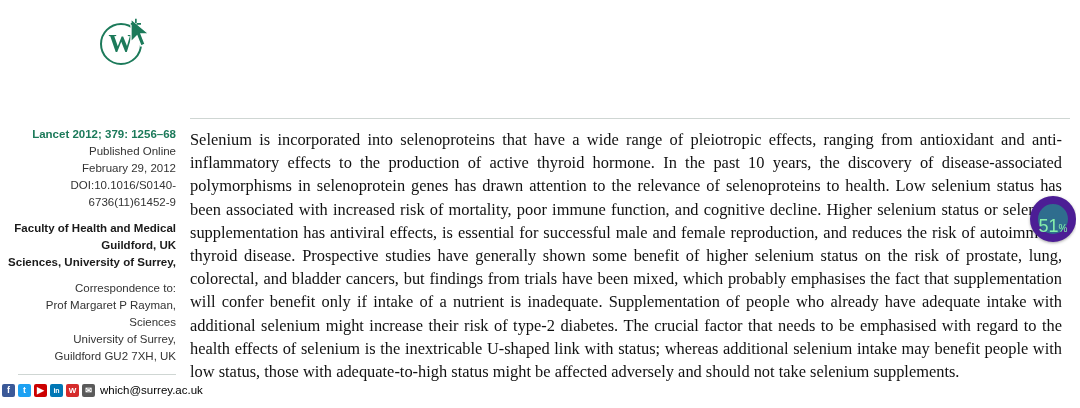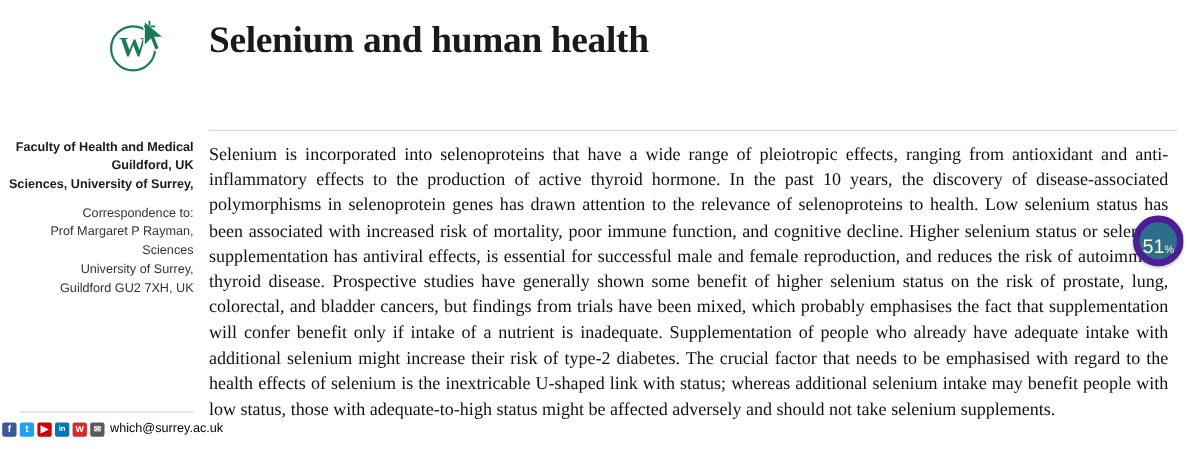--- a/index.html
+++ b/index.html
@@ -201,23 +201,23 @@
 
   
   .progress-badge {
     position: absolute;
     right: 4px;
     top: 196px;
     width: 46px;
     height: 46px;
     border-radius: 50%;
     background: #2f6d8e;
-    border: 6px solid #4c1d95;
+    border: 8px solid #4c1d95;
     box-shadow: 0 1px 3px rgba(0,0,0,0.35);
-    color: #fef9c3;
+    color: #86efac;
     font-family: "Liberation Sans", sans-serif;
     display: flex;
     align-items: baseline;
     justify-content: center;
     box-sizing: border-box;
   }
   .progress-badge .num {
     font-size: 18px;
     line-height: 44px;
     font-weight: normal;
@@ -246,25 +246,31 @@
 
     <div class="logo-wrap">
       <div class="logo-circle"></div>
       <div class="logo-letter">W</div>
       <svg class="logo-arrow" viewBox="0 0 22 30">
         <polygon points="2,1 2,24 8,18 12,28 16,26 12,16 20,16" fill="#1c7a5a" stroke="#ffffff" stroke-width="1.3"></polygon>
       </svg>
       <div class="logo-cross">✛</div>
     </div>
 
-    <div class="title">Selenium and human health</div>
     <div class="header-rule"></div>
   </div>
 
   <div class="sidebar">
+    <div class="block">
+      <div class="cite">Lancet 2012; 379: 1256–68</div>
+      <div class="normal">Published Online</div>
+      <div class="normal">February 29, 2012</div>
+      <div class="normal">DOI:10.1016/S0140-</div>
+      <div class="normal">6736(11)61452-9</div>
+    </div>
 
     <div class="block">
       <div class="strong">Faculty of Health and Medical</div>
       <div class="strong">Guildford, UK</div>
       <div class="strong">Sciences, University of Surrey,</div>
     </div>
 
     <div class="block">
       <div class="normal">Correspondence to:</div>
       <div class="normal">Prof Margaret P Rayman, Sciences</div>

